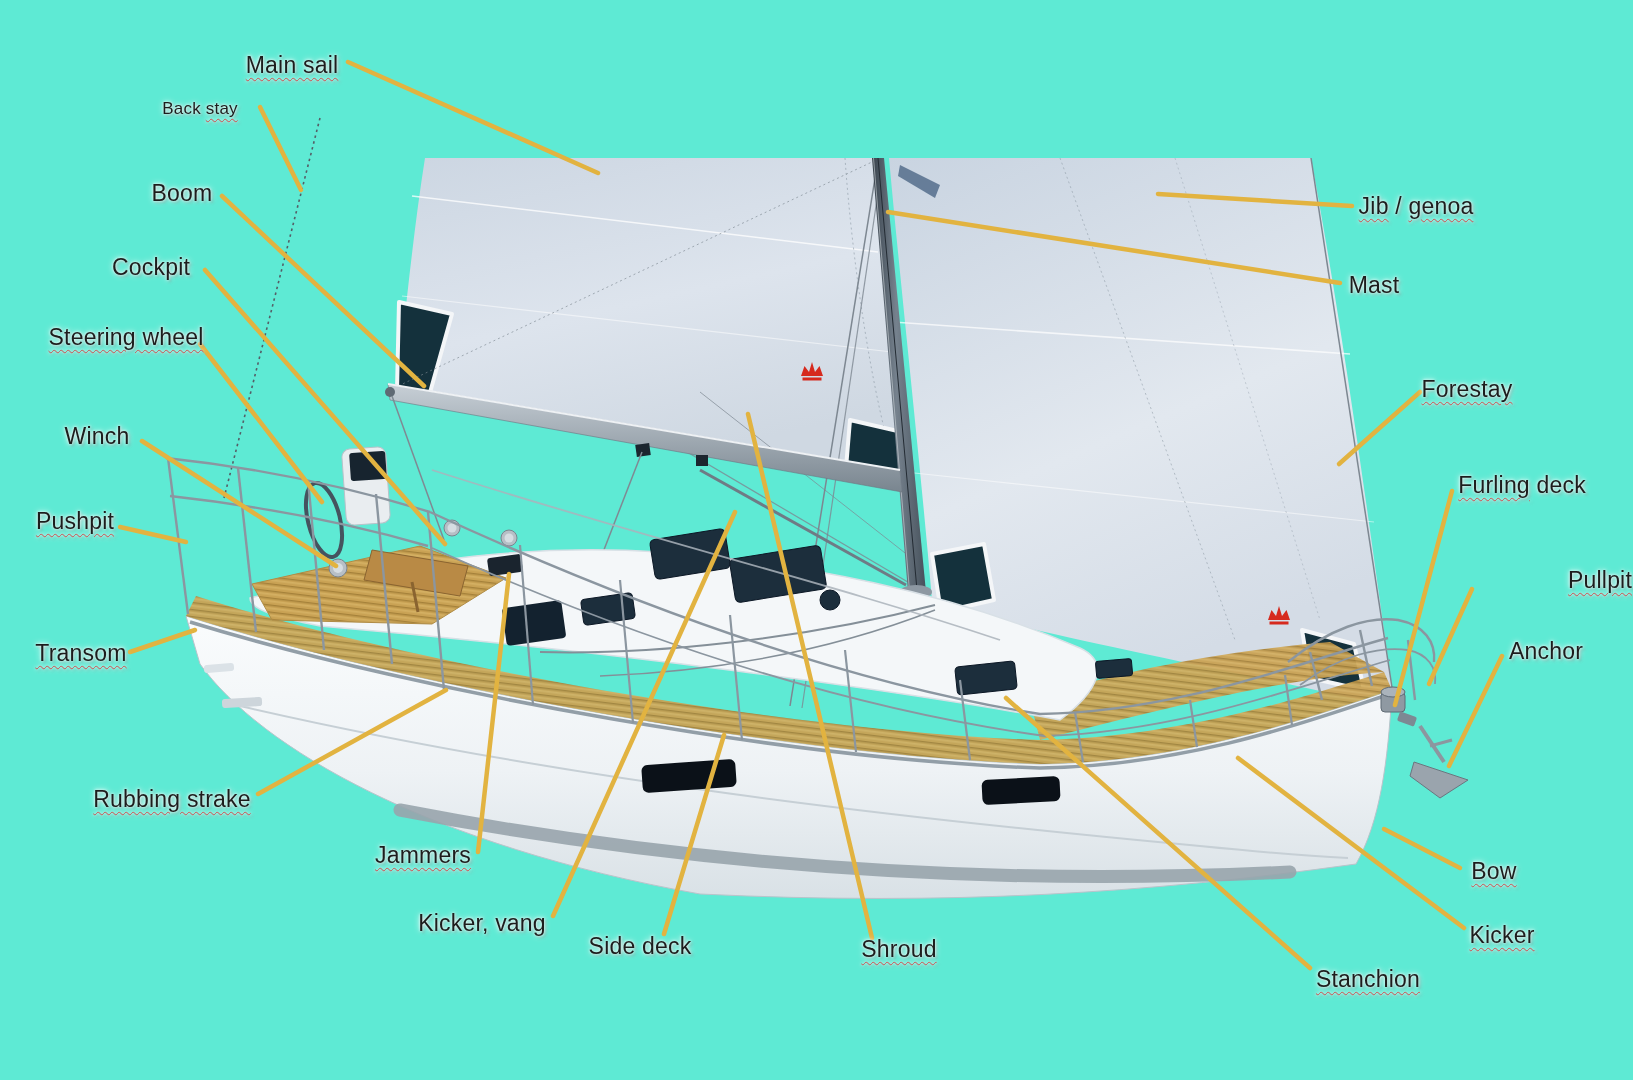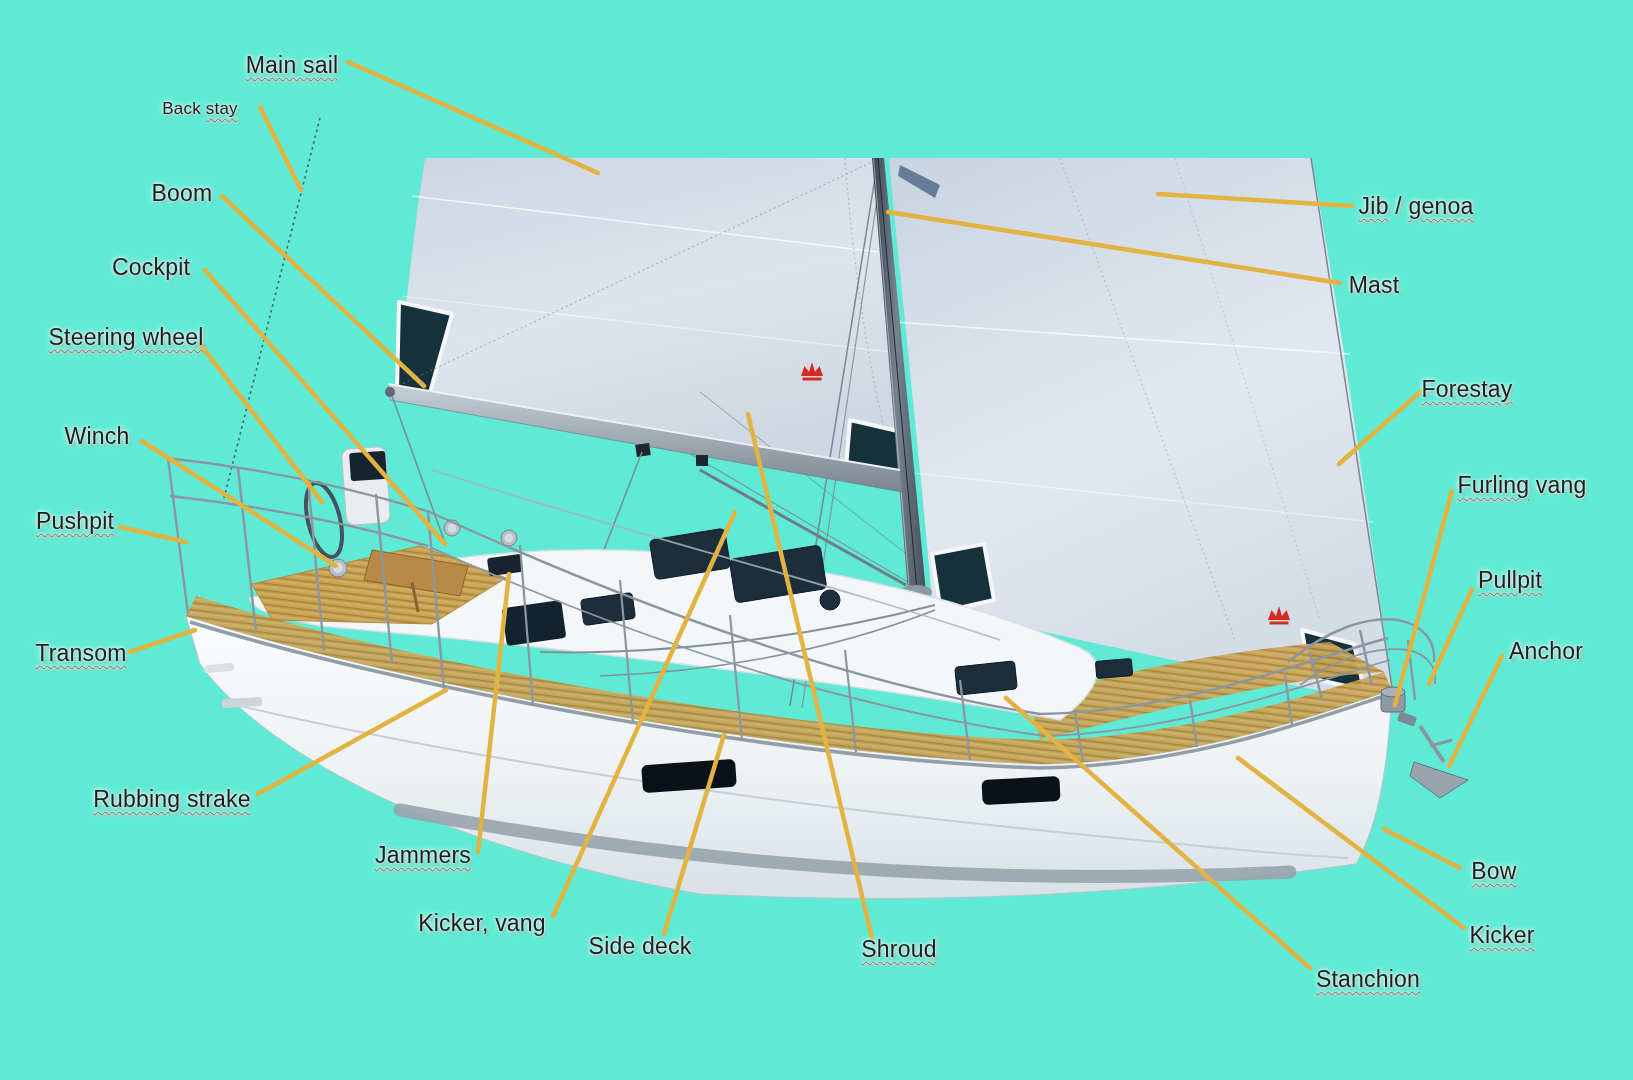--- a/index.html
+++ b/index.html
@@ -232,19 +232,19 @@
       <div class="label" style="left: 81px; top: 654px; font-size: 23px; text-align: right;"><span class="u">Transom</span></div>
       <div class="label" style="left: 172px; top: 800px; font-size: 23px;"><span class="u">Rubbing strake</span></div>
       <div class="label" style="left: 423px; top: 856px; font-size: 23px; text-align: center;"><span class="u">Jammers</span></div>
       <div class="label" style="left: 482px; top: 924px; font-size: 23px;"><span>Kicker, vang</span></div>
       <div class="label" style="left: 640px; top: 947px; font-size: 23px;"><span>Side deck</span></div>
       <div class="label" style="left: 899px; top: 950px; font-size: 23px;"><span class="u">Shroud</span></div>
       <div class="label" style="left: 1368px; top: 980px; font-size: 23px;"><span class="u">Stanchion</span></div>
       <div class="label" style="left: 1502px; top: 936px; font-size: 23px;"><span class="u">Kicker</span></div>
       <div class="label" style="left: 1494px; top: 872px; font-size: 23px;"><span class="u">Bow</span></div>
       <div class="label" style="left: 1546px; top: 652px; font-size: 23px;"><span>Anchor</span></div>
-      <div class="label" style="left: 1510px; top: 581px; font-size: 23px;"><span class="u">Pullpit</span></div>
-      <div class="label" style="left: 1522px; top: 486px; font-size: 23px;"><span class="u">Furling</span><span> vang</span></div>
+      <div class="label" style="left: 1600px; top: 581px; font-size: 23px;"><span class="u">Pullpit</span></div>
+      <div class="label" style="left: 1522px; top: 486px; font-size: 23px;"><span class="u">Furling</span><span> deck</span></div>
       <div class="label" style="left: 1467px; top: 390px; font-size: 23px;"><span class="u">Forestay</span></div>
       <div class="label" style="left: 1374px; top: 286px; font-size: 23px;"><span>Mast</span></div>
       <div class="label" style="left: 1416px; top: 207px; font-size: 23px;"><span class="u">Jib</span><span> / </span><span class="u">genoa</span></div>
     </div>
 </div>
 
 </body></html>

